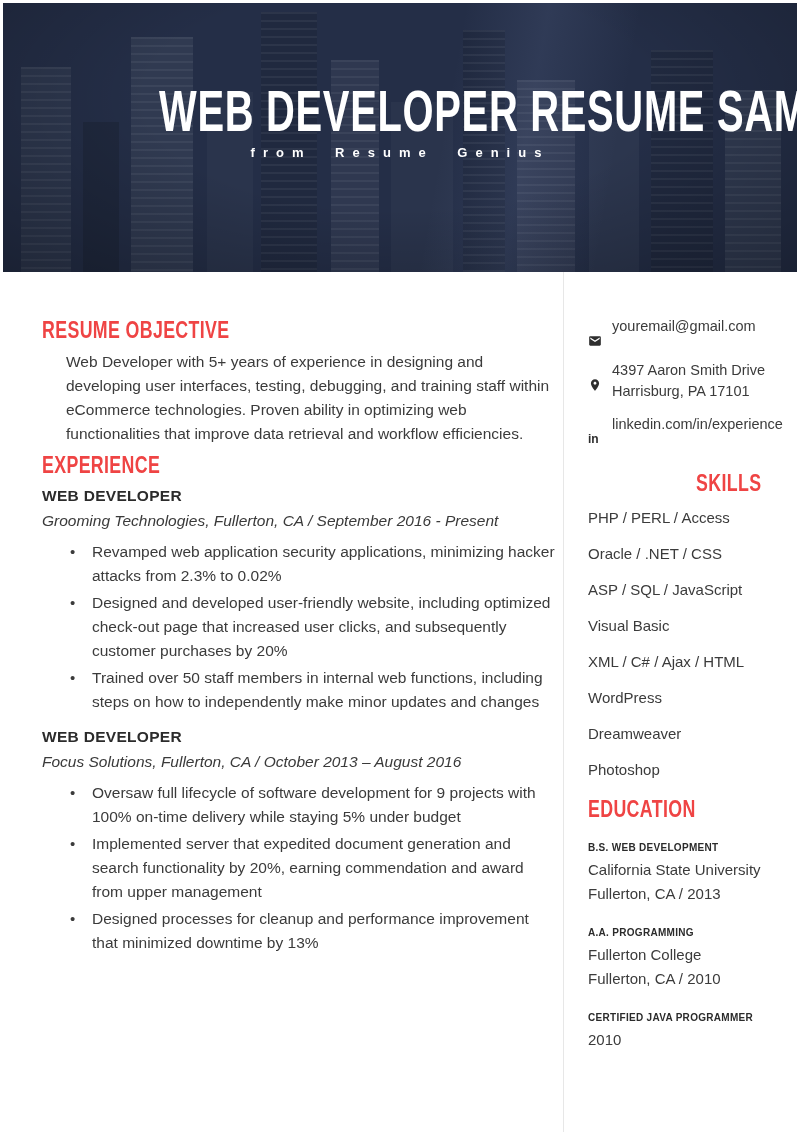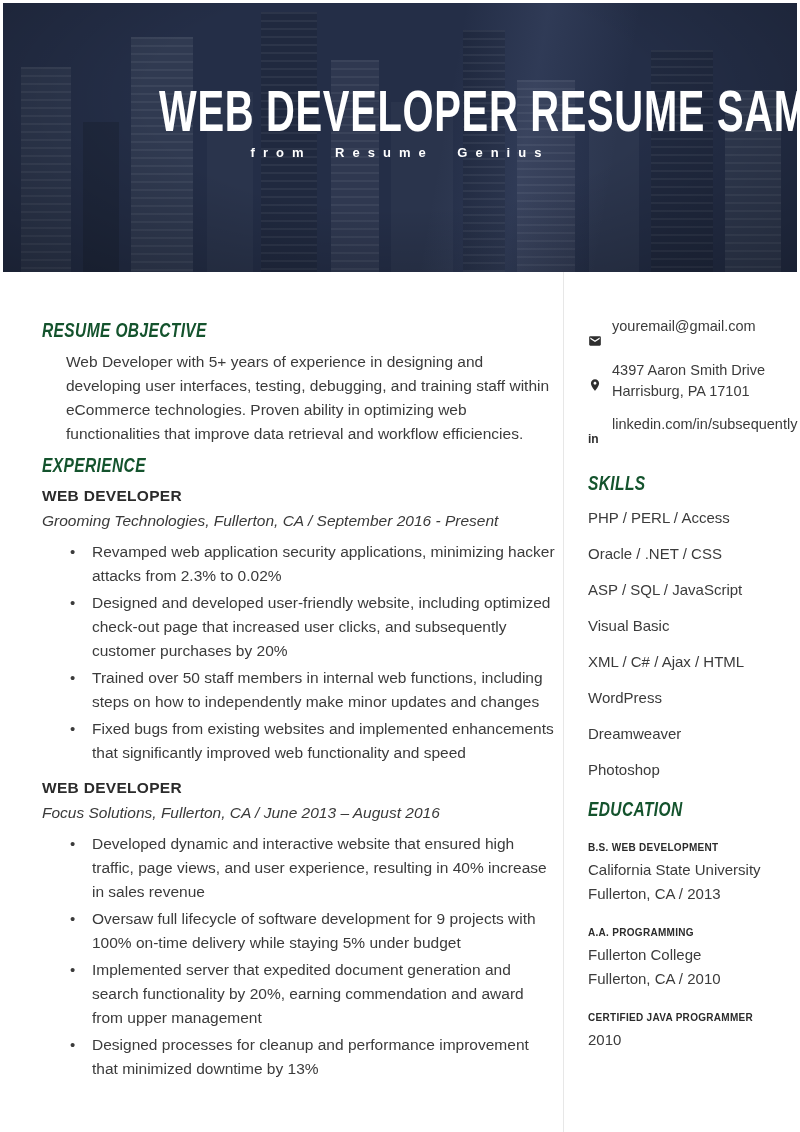--- a/index.html
+++ b/index.html
@@ -82,25 +82,24 @@
   .sidebar {
     position: absolute;
     left: 588px; top: 272px;
     width: 196px;
     color: #3b3b3b;
     font-size: 14.5px;
   }
 
   
   .sec-heading {
-    font-size: 21px;
+    font-size: 24px;
     font-weight: 700;
-    color: #14532d;
+    color: #ef4444;
     line-height: 24px;
-    font-style: italic;
   }
   .sec-heading .condensed {
     display: inline-block;
     transform: scaleX(0.74);
     transform-origin: 0 50%;
     letter-spacing: 0.5px;
     white-space: nowrap;
   }
 
   
@@ -156,21 +155,21 @@
     color: #2e2e2e;
   }
   .contact-icon svg { display: block; width: 14px; height: 14px; fill: #2e2e2e; }
   .linkedin-glyph {
     font-weight: 800;
     font-size: 12px;
     line-height: 14px;
     color: #2e2e2e;
   }
 
-  .skills-heading { margin-top: 25px; }
+  .skills-heading { margin-top: 25px; text-align: right; }
   .skills-list {
     list-style: none;
     margin-top: 14px;
     font-size: 15px;
   }
   .skills-list li { margin-bottom: 19px; line-height: 17px; }
 
   .education-heading { margin-top: 9px; }
   .edu-entry { margin-top: 16px; }
   .edu-degree {
@@ -230,29 +229,27 @@
       <span class="condensed">EXPERIENCE</span>
     </div>
 
     <div class="job">
       <div class="job-title">WEB DEVELOPER</div>
       <div class="job-meta">Grooming Technologies, Fullerton, CA  /  September 2016 - Present</div>
       <ul class="job-bullets">
         <li>Revamped web application security applications, minimizing hacker attacks from 2.3% to 0.02%</li>
         <li>Designed and developed user-friendly website, including optimized check-out page that increased user clicks, and subsequently customer purchases by 20%</li>
         <li>Trained over 50 staff members in internal web functions, including steps on how to independently make minor updates and changes</li>
-        <li>Fixed bugs from existing websites and implemented enhancements that significantly improved web functionality and speed</li>
       </ul>
     </div>
 
     <div class="job">
       <div class="job-title">WEB DEVELOPER</div>
-      <div class="job-meta">Focus Solutions, Fullerton, CA  /  June 2013 – August 2016</div>
+      <div class="job-meta">Focus Solutions, Fullerton, CA  /  October 2013 – August 2016</div>
       <ul class="job-bullets">
-        <li>Developed dynamic and interactive website that ensured high traffic, page views, and user experience, resulting in 40% increase in sales revenue</li>
         <li>Oversaw full lifecycle of software development for 9 projects with 100% on-time delivery while staying 5% under budget</li>
         <li>Implemented server that expedited document generation and search functionality by 20%, earning commendation and award from upper management</li>
         <li>Designed processes for cleanup and performance improvement that minimized downtime by 13%</li>
       </ul>
     </div>
 
   </div>
 
   <div class="sidebar">
 
@@ -275,21 +272,21 @@
             </svg>
         </span>
         <span>
           <span>4397 Aaron Smith Drive</span><br>
           <span>Harrisburg, PA 17101</span>
         </span>
       </div>
 
       <div class="contact-row">
         <span class="contact-icon linkedin-glyph">in</span>
-        <span>linkedin.com/in/subsequently</span>
+        <span>linkedin.com/in/experience</span>
       </div>
 
     </div>
 
     <div class="sec-heading skills-heading">
       <span class="condensed">SKILLS</span>
     </div>
     <ul class="skills-list">
       <li>PHP / PERL / Access</li>
       <li>Oracle / .NET / CSS</li>

